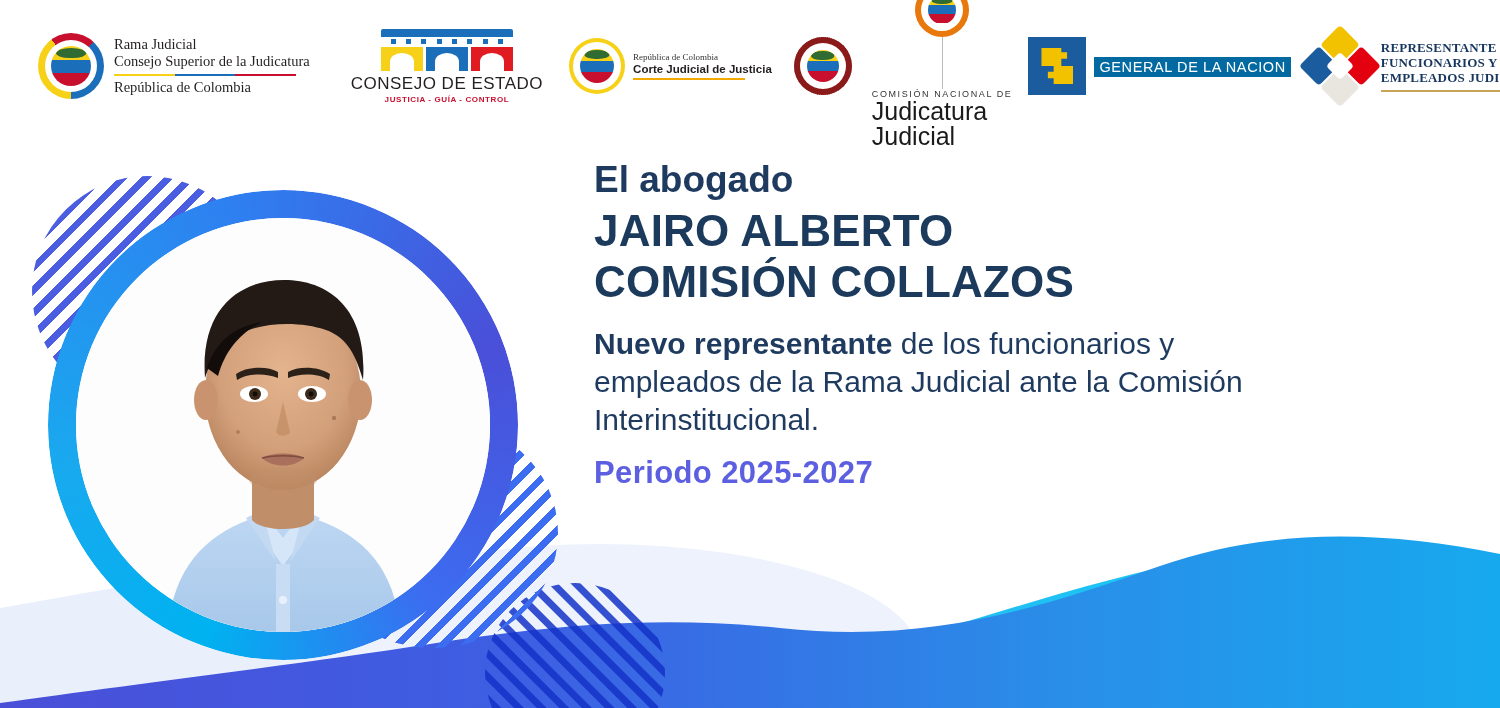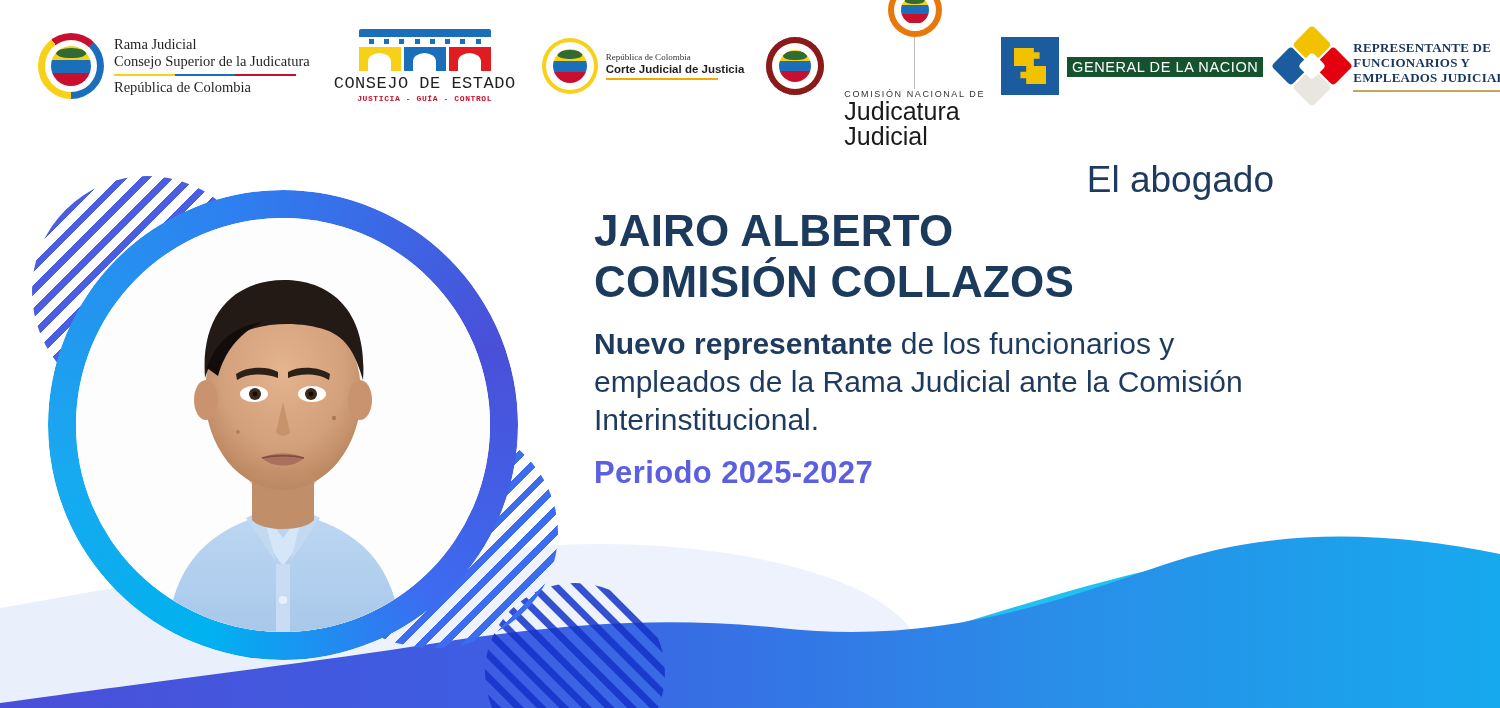--- a/index.html
+++ b/index.html
@@ -38,21 +38,21 @@
   .l1 .inner{inset:7px;}
   .l1 .crest{width:40px;height:40px;}
   .l1 .txt{margin-left:10px;}
   .l1 .line{font-family:"Liberation Serif",serif;font-size:14.5px;color:#231f20;line-height:1.22;white-space:nowrap;}
   .l1 .tri{display:flex;height:2.5px;width:182px;margin:3px 0 3px 0;}
   .l1 .tri i{flex:1;display:block;}
   .l1 .tri .y{background:#f7d117;} .l1 .tri .b{background:#1b6fba;} .l1 .tri .r{background:#c8102e;}
   .l1 .sub{font-family:"Liberation Serif",serif;font-size:14.5px;color:#231f20;white-space:nowrap;}
 
   
-  .l2{margin-left:24px;flex-direction:column;font-family:Liberation Mono, monospace;}
+  .l2{margin-left:41px;flex-direction:column;}
   .l2 .arch{width:132px;height:42px;position:relative;}
   .l2 .roof{position:absolute;left:0;right:0;top:0;height:8px;background:#1b6fba;border-radius:2px 2px 0 0;}
   .l2 .dots{position:absolute;left:10px;right:10px;top:10px;height:5px;display:flex;justify-content:space-between;}
   .l2 .dots i{width:5px;height:5px;background:#1b6fba;display:block;}
   .l2 .cols{position:absolute;left:0;right:0;top:18px;height:24px;display:flex;gap:3px;}
   .l2 .col{flex:1;position:relative;}
   .l2 .col.y{background:#f7d117;} .l2 .col.b{background:#1b6fba;} .l2 .col.r{background:#e01b22;}
   .l2 .col::after{content:"";position:absolute;left:22%;right:22%;bottom:0;top:26%;background:#fff;border-radius:50% 50% 0 0;}
   .l2 .nm{font-size:17px;letter-spacing:.5px;color:#231f20;margin-top:3px;white-space:nowrap;font-weight:400;}
   .l2 .tag{font-size:8px;font-weight:bold;letter-spacing:.6px;color:#c8102e;margin-top:1px;white-space:nowrap;}
@@ -87,21 +87,21 @@
   .l5 .t2{font-size:25px;color:#1a1a1a;line-height:1.02;white-space:nowrap;font-weight:400;}
 
   
   .l6{margin-left:16px;}
   .l6 .sq{width:58px;height:58px;background:#1b5c9e;position:relative;flex:none;}
   .l6 .pz{position:absolute;left:50%;top:50%;transform:translate(-50%,-50%);width:32px;height:36px;
          background:#f2c200;
          clip-path:polygon(0% 0%,62% 0%,62% 12%,80% 12%,80% 30%,62% 30%,62% 50%,100% 50%,100% 100%,38% 100%,38% 84%,20% 84%,20% 66%,38% 66%,38% 50%,0% 50%);}
   .l6 .txt{margin-left:8px;}
   .l6 .t1{font-size:38px;font-weight:bold;color:#e3000f;letter-spacing:1px;line-height:1;white-space:nowrap;}
-  .l6 .t2{background:#14532d;color:#fff;font-size:14.5px;letter-spacing:.6px;padding:2px 5px;white-space:nowrap;margin-top:2px;text-align:center;}
+  .l6 .t2{background:#0369a1;color:#fff;font-size:14.5px;letter-spacing:.6px;padding:2px 5px;white-space:nowrap;margin-top:2px;text-align:center;}
 
   
   .l7{margin-left:18px;}
   .l7 .hands{width:62px;height:62px;position:relative;transform:rotate(45deg);flex:none;}
   .l7 .hands i{position:absolute;display:block;border-radius:4px;}
   .l7 .hy{left:2px;top:2px;width:28px;height:28px;background:#f2c200;}
   .l7 .hr{right:2px;top:2px;width:28px;height:28px;background:#e3000f;}
   .l7 .hb{left:2px;bottom:2px;width:28px;height:28px;background:#1b5c9e;}
   .l7 .hw{right:2px;bottom:2px;width:28px;height:28px;background:#e9e6df;}
   .l7 .hc{left:50%;top:50%;transform:translate(-50%,-50%);width:20px;height:20px;background:#fff;border-radius:50%;}
@@ -123,21 +123,21 @@
   .ring-outer{position:absolute;left:30px;top:22px;width:470px;height:470px;border-radius:50%;
      background:conic-gradient(from 200deg,#00b2f0 0deg,#19a9ef 60deg,#2f7ef0 150deg,#4a4fd8 230deg,#3c6cf0 300deg,#00b2f0 360deg);
      -webkit-mask:radial-gradient(circle at 50% 50%, transparent 0 204px, #000 204px 100%);
              mask:radial-gradient(circle at 50% 50%, transparent 0 204px, #000 204px 100%);}
   .photo{position:absolute;left:58px;top:50px;width:414px;height:414px;border-radius:50%;
      overflow:hidden;background:#ffffff;}
   .photo svg{display:block;}
 
   
   .copy{position:absolute;left:594px;top:160px;width:680px;z-index:30;}
-  .eyebrow{font-size:37px;color:#1e3a5f;line-height:1.1;letter-spacing:0px;font-weight:400;text-align:right;}
+  .eyebrow{font-size:37px;color:#1e3a5f;line-height:1.1;letter-spacing:0px;font-weight:700;}
   .name{font-size:44px;font-weight:bold;color:#1b3a5c;line-height:1.16;letter-spacing:.2px;margin-top:4px;}
   .desc{font-size:30px;color:#1e3a5f;line-height:1.27;margin-top:18px;font-weight:400;}
   .desc b{font-weight:bold;}
   .period{font-size:31px;font-weight:bold;color:#5b5fe0;margin-top:16px;letter-spacing:.4px;}
 </style>
 </head>
 <body>
 
 <div class="stage">
 

